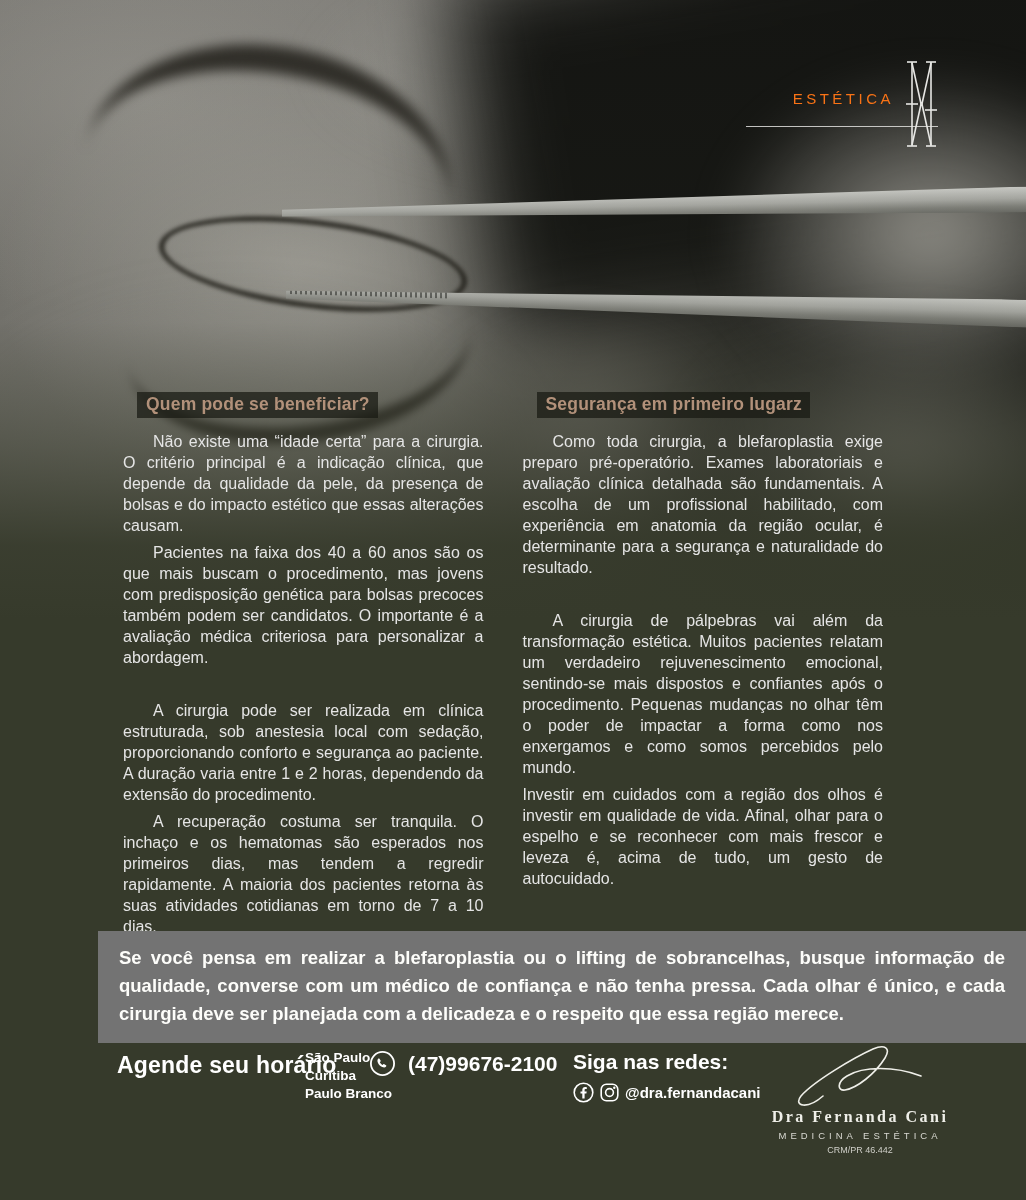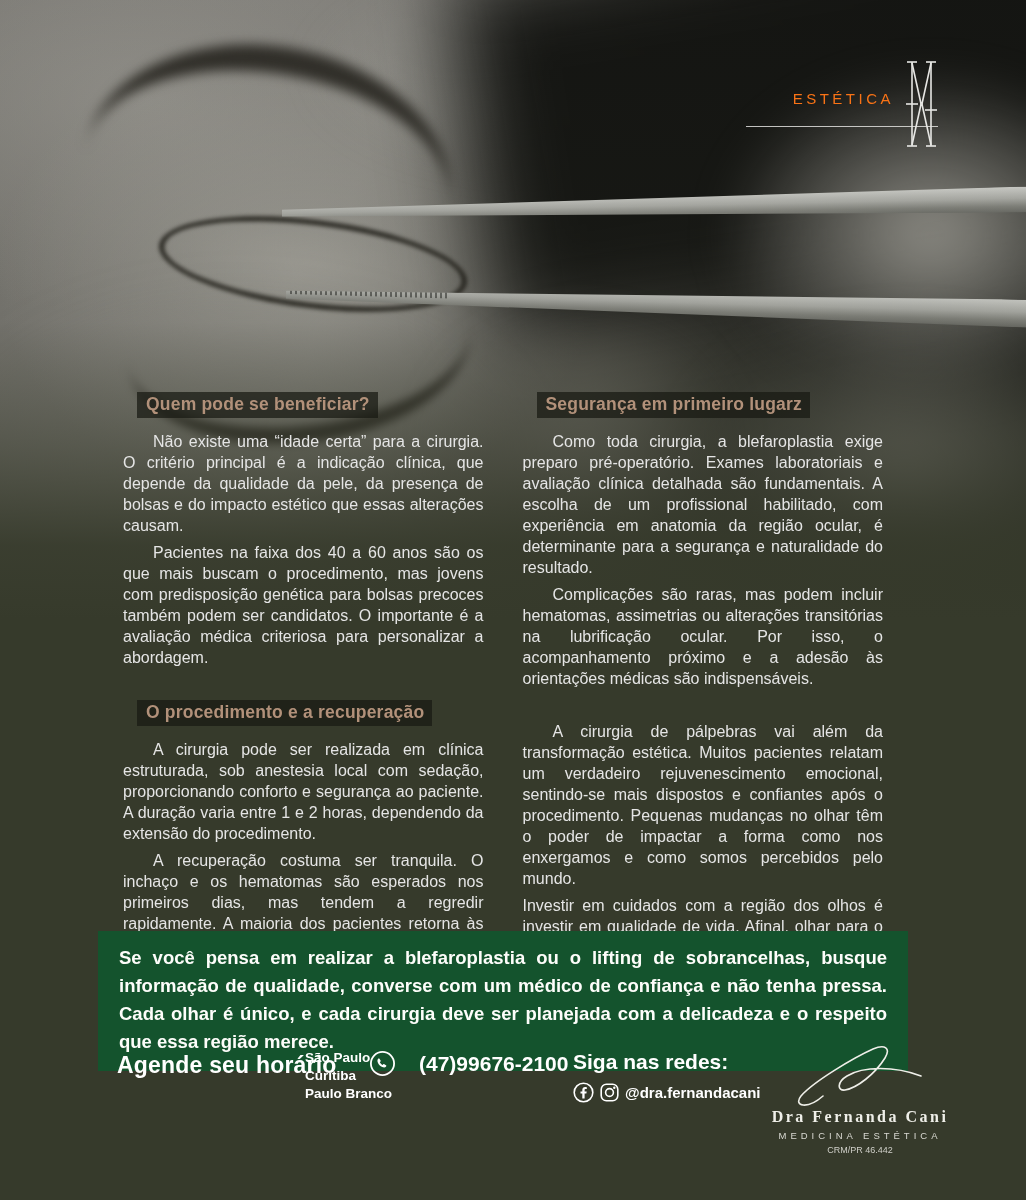--- a/index.html
+++ b/index.html
@@ -56,29 +56,29 @@
   
   .columns{position:absolute;left:117px;top:392px;width:772px;display:flex;gap:27px;z-index:4;}
   .col{width:373px;}
   .section{margin:0 0 32px 0;}
   .sec-title{display:inline-block;margin:0 0 7px 20px;padding:2px 8px 3px 9px;
     background:rgba(23,25,18,.72);color:#b2917a;font-size:17.5px;font-weight:bold;
     letter-spacing:.2px;}
   .section p{margin:6px;color:#e5e5e5;font-size:16px;line-height:21px;text-align:justify;}
   .section p.ind{text-indent:30px;}
   
-  .callout{position:absolute;left:98px;top:931px;width:810px;box-sizing:border-box;
-    background:#14532d;padding:13px 21px 15px 21px;z-index:4;}
+  .callout{position:absolute;left:98px;top:931px;width:928px;box-sizing:border-box;
+    background:#737373;padding:13px 21px 15px 21px;z-index:4;}
   .callout p{margin:0;color:#fdfdfa;font-weight:bold;font-size:18.5px;line-height:28px;
     text-align:justify;}
   
   .footer{position:absolute;left:117px;top:1046px;width:860px;z-index:4;color:#fff;}
   .f-schedule{position:absolute;left:0;top:6px;font-size:23px;font-weight:bold;letter-spacing:.2px;}
   .f-cities{position:absolute;left:188px;top:3px;font-size:13.5px;font-weight:bold;line-height:18px;}
-  .f-phone-wrap{position:absolute;left:252px;top:4px;display:flex;align-items:center;gap:23px;}
+  .f-phone-wrap{position:absolute;left:252px;top:4px;display:flex;align-items:center;gap:12px;}
   .f-phone{font-size:21px;font-weight:bold;}
   .f-social{position:absolute;left:456px;top:0;}
   .f-social-label{font-size:21px;font-weight:bold;margin:4px 0 8px 0;}
   .f-social-row{display:flex;align-items:center;gap:5px;}
   .f-handle{font-size:15px;font-weight:bold;}
   .f-sign{position:absolute;left:628px;top:-2px;width:230px;text-align:center;color:#efefe9;}
   .f-sign-name{font-size:16px;letter-spacing:2.5px;margin-top:2px;font-family:"Liberation Serif",serif;font-weight:bold;}
   .f-sign-sub{font-size:9.5px;letter-spacing:4px;margin-top:4px;color:#d9d9d2;}
   .f-sign-crm{font-size:9px;margin-top:4px;color:#cfcfc8;}
   .icon-svg{display:block;}
@@ -130,34 +130,32 @@
   <div class="columns">
     <div class="col">
       <div class="section">
         <h2 class="sec-title">Quem pode se beneficiar?</h2>
         <div>
             <p class="ind">Não existe uma “idade certa” para a cirurgia. O critério principal é a indicação clínica, que depende da qualidade da pele, da presença de bolsas e do impacto estético que essas alterações causam.</p>
             <p class="ind">Pacientes na faixa dos 40 a 60 anos são os que mais buscam o procedimento, mas jovens com predisposição genética para bolsas precoces também podem ser candidatos. O importante é a avaliação médica criteriosa para personalizar a abordagem.</p>
           </div>
       </div>
       <div class="section">
-        <h2 class="sec-title">O procedimento e a recuperação</h2>
         <div>
             <p class="ind">A cirurgia pode ser realizada em clínica estruturada, sob anestesia local com sedação, proporcionando conforto e segurança ao paciente. A duração varia entre 1 e 2 horas, dependendo da extensão do procedimento.</p>
             <p class="ind">A recuperação costuma ser tranquila. O inchaço e os hematomas são esperados nos primeiros dias, mas tendem a regredir rapidamente. A maioria dos pacientes retorna às suas atividades cotidianas em torno de 7 a 10 dias.</p>
             <p class="ind">O resultado definitivo aparece após algumas semanas, quando o edema se resolve por completo, mas já nos primeiros dias é possível perceber a diferença no olhar.</p>
           </div>
       </div>
     </div>
     <div class="col">
       <div class="section">
         <h2 class="sec-title">Segurança em primeiro lugarz</h2>
         <div>
             <p class="ind">Como toda cirurgia, a blefaroplastia exige preparo pré-operatório. Exames laboratoriais e avaliação clínica detalhada são fundamentais. A escolha de um profissional habilitado, com experiência em anatomia da região ocular, é determinante para a segurança e naturalidade do resultado.</p>
-            <p class="ind">Complicações são raras, mas podem incluir hematomas, assimetrias ou alterações transitórias na lubrificação ocular. Por isso, o acompanhamento próximo e a adesão às orientações médicas são indispensáveis.</p>
           </div>
       </div>
       <div class="section">
         <div>
             <p class="ind">A cirurgia de pálpebras vai além da transformação estética. Muitos pacientes relatam um verdadeiro rejuvenescimento emocional, sentindo-se mais dispostos e confiantes após o procedimento. Pequenas mudanças no olhar têm o poder de impactar a forma como nos enxergamos e como somos percebidos pelo mundo.</p>
             <p>Investir em cuidados com a região dos olhos é investir em qualidade de vida. Afinal, olhar para o espelho e se reconhecer com mais frescor e leveza é, acima de tudo, um gesto de autocuidado.</p>
           </div>
       </div>
     </div>
   </div>

